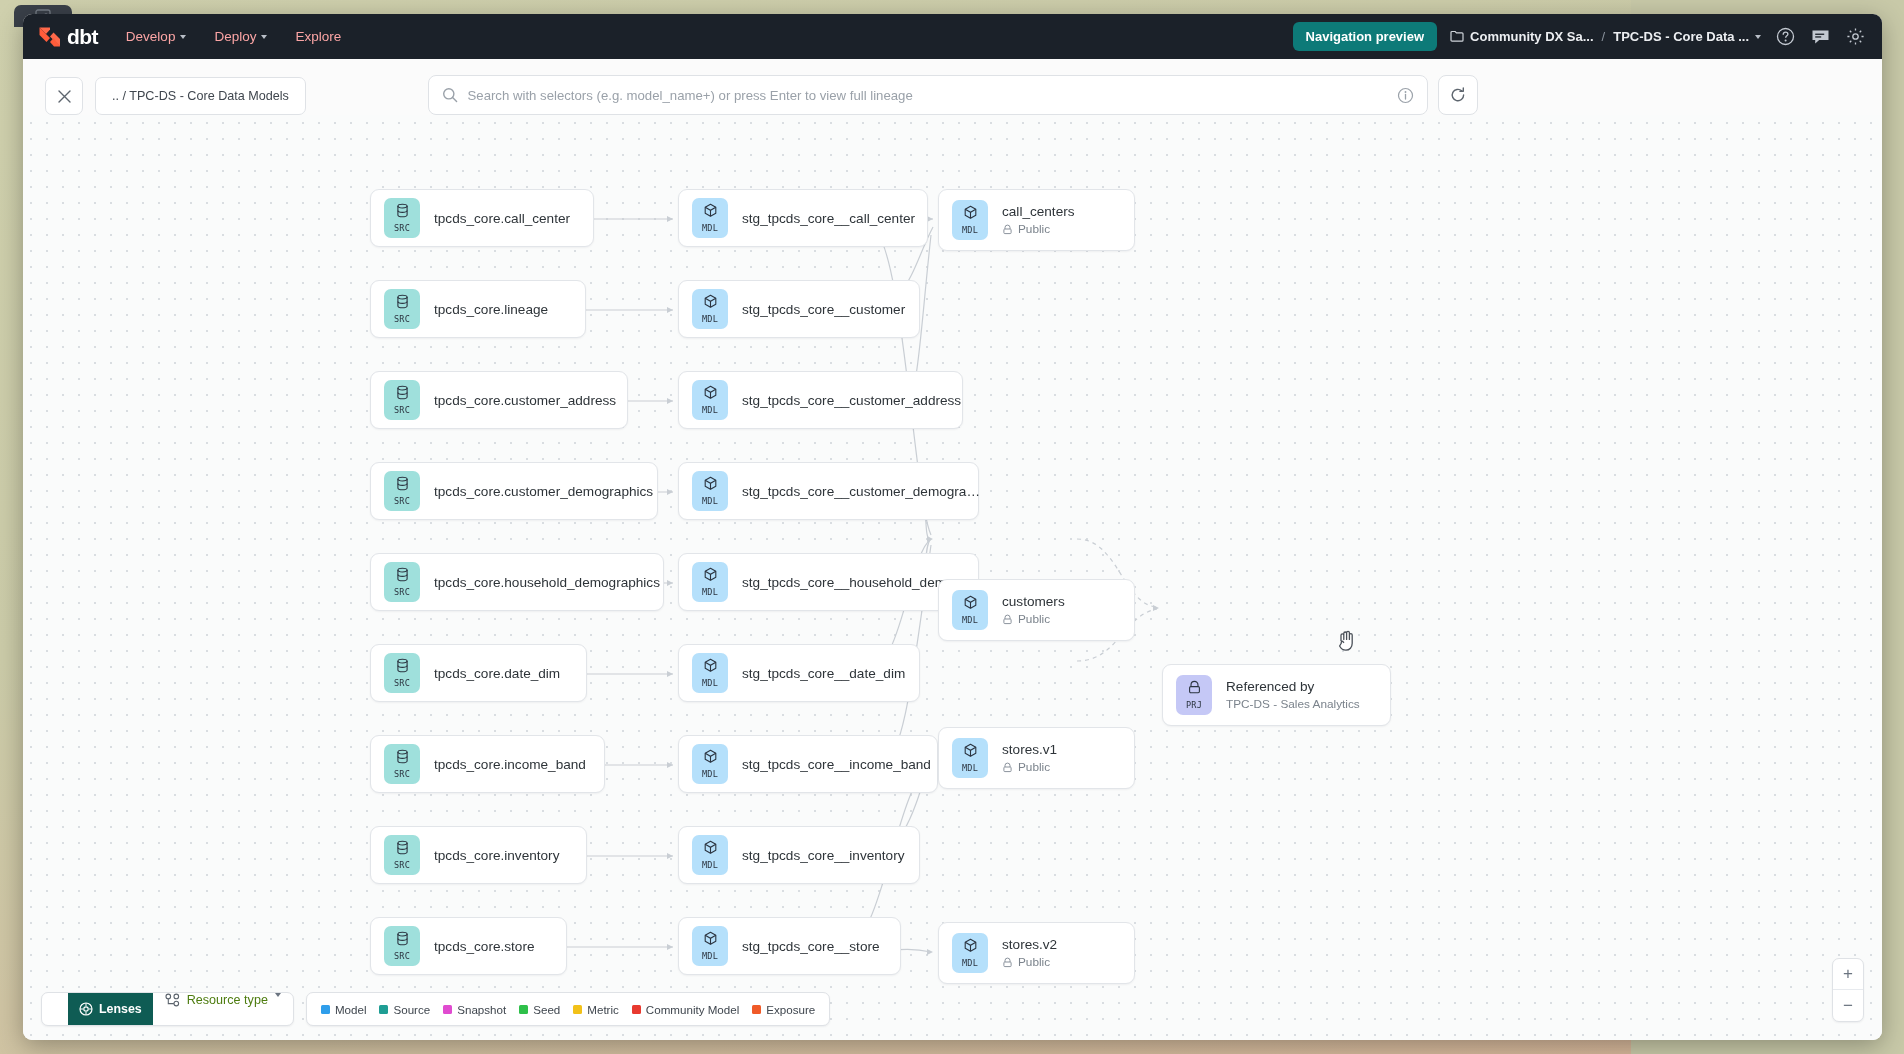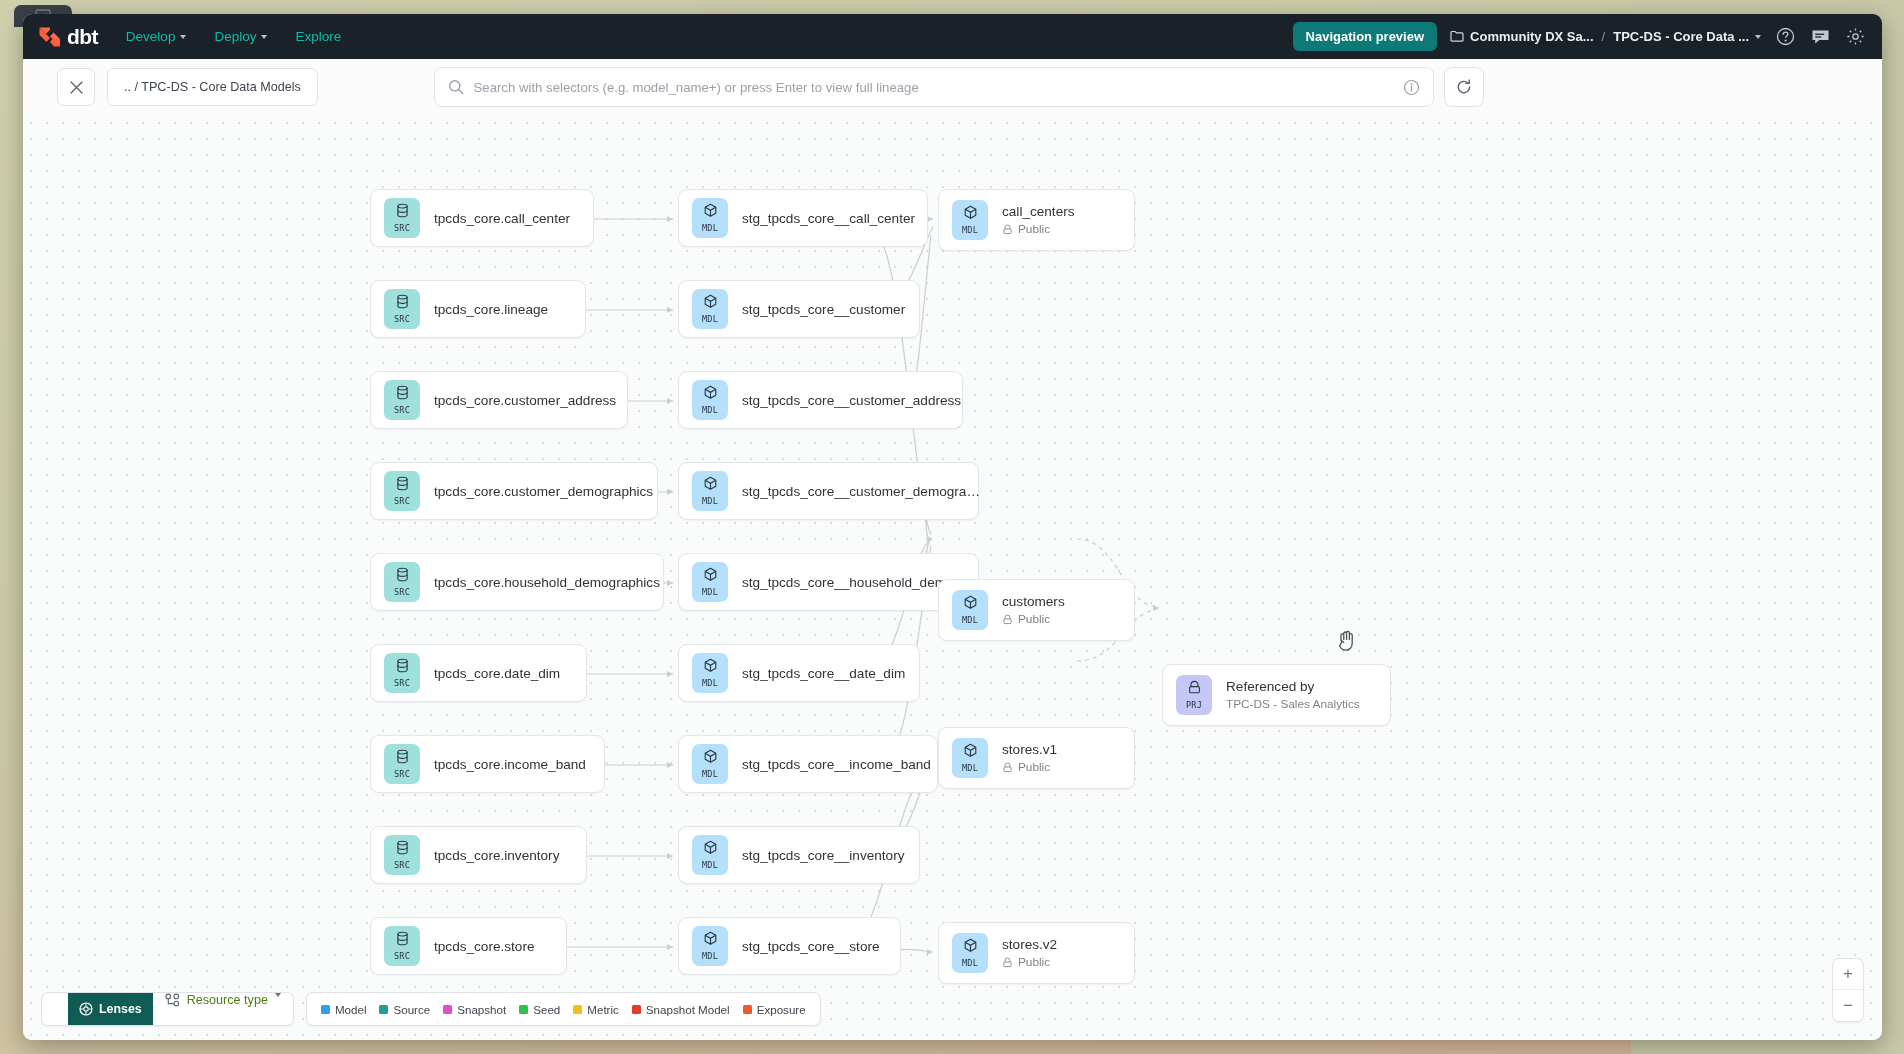--- a/index.html
+++ b/index.html
@@ -42,41 +42,41 @@
     color: #e8eaed;
   }
   .logo { display: flex; align-items: center; gap: 4px; margin-right: 26px; }
   .logo-mark { width: 26px; height: 24px; display:block; }
   .logo-text {
     font-size: 21px; font-weight: 700; letter-spacing: -.6px; color: #fff;
     font-family: "Liberation Sans", sans-serif;
   }
   .nav-items { display: flex; align-items: center; gap: 24px; }
   .nav-item {
-    font-size: 13.5px; color: #14b8a6; display: flex; align-items: center; gap: 5px;
+    font-size: 13.5px; color: #fca5a5; display: flex; align-items: center; gap: 5px;
     cursor: pointer; padding: 4px 2px;
   }
   .chev { width:0;height:0;border-left:3.5px solid transparent;border-right:3.5px solid transparent;border-top:4.5px solid #b9bfc7; display:inline-block; }
   .topnav-right { margin-left: auto; display: flex; align-items: center; gap: 13px; }
   .nav-preview-btn {
     background: #0d7a78; color: #fff; font-size: 13px; font-weight: 600;
     padding: 7px 13px; border-radius: 6px; border: none; cursor: pointer;
     white-space: nowrap;
   }
   .crumb-grp { display:flex; align-items:center; gap:8px; font-size:13px; font-weight:700; color:#eceef1; }
   .crumb-grp .sep { color:#8b939d; font-weight:400; }
   .crumb-item { display:flex; align-items:center; gap:6px; cursor:pointer; white-space:nowrap;}
   .icon-btn { cursor:pointer; display:flex; align-items:center; justify-content:center; width:22px;height:22px; }
 
   
   .toolbar {
     height: 56px; flex: 0 0 56px;
-    display: flex; align-items: center;
+    display: flex; align-items: flex-end;
     padding: 0 22px 0 22px;
-    position: relative; z-index: 5; margin-left: 12px;
+    position: relative; z-index: 5;
   }
   .close-sq {
     width: 38px; height: 38px; border: 1px solid #dfe2e6; background: #fff;
     border-radius: 7px; display: flex; align-items: center; justify-content: center;
     cursor: pointer;
   }
   .crumb-pill {
     margin-left: 12px; height: 38px; border: 1px solid #dfe2e6; background: #fff;
     border-radius: 7px; display: flex; align-items: center; padding: 0 16px;
     font-size: 12.6px; color: #3f464e; cursor: pointer; white-space: nowrap;
@@ -707,21 +707,21 @@
             <div class="leg">
               <span class="swatch" style="background: rgb(46, 192, 74);"></span>
               <span>Seed</span>
             </div>
             <div class="leg">
               <span class="swatch" style="background: rgb(242, 193, 25);"></span>
               <span>Metric</span>
             </div>
             <div class="leg">
               <span class="swatch" style="background: rgb(232, 57, 47);"></span>
-              <span>Snapshot Model</span>
+              <span>Community Model</span>
             </div>
             <div class="leg">
               <span class="swatch" style="background: rgb(240, 90, 40);"></span>
               <span>Exposure</span>
             </div>
           </div>
       </div>
 
       <div class="zoomctl">
         <div>+</div>

